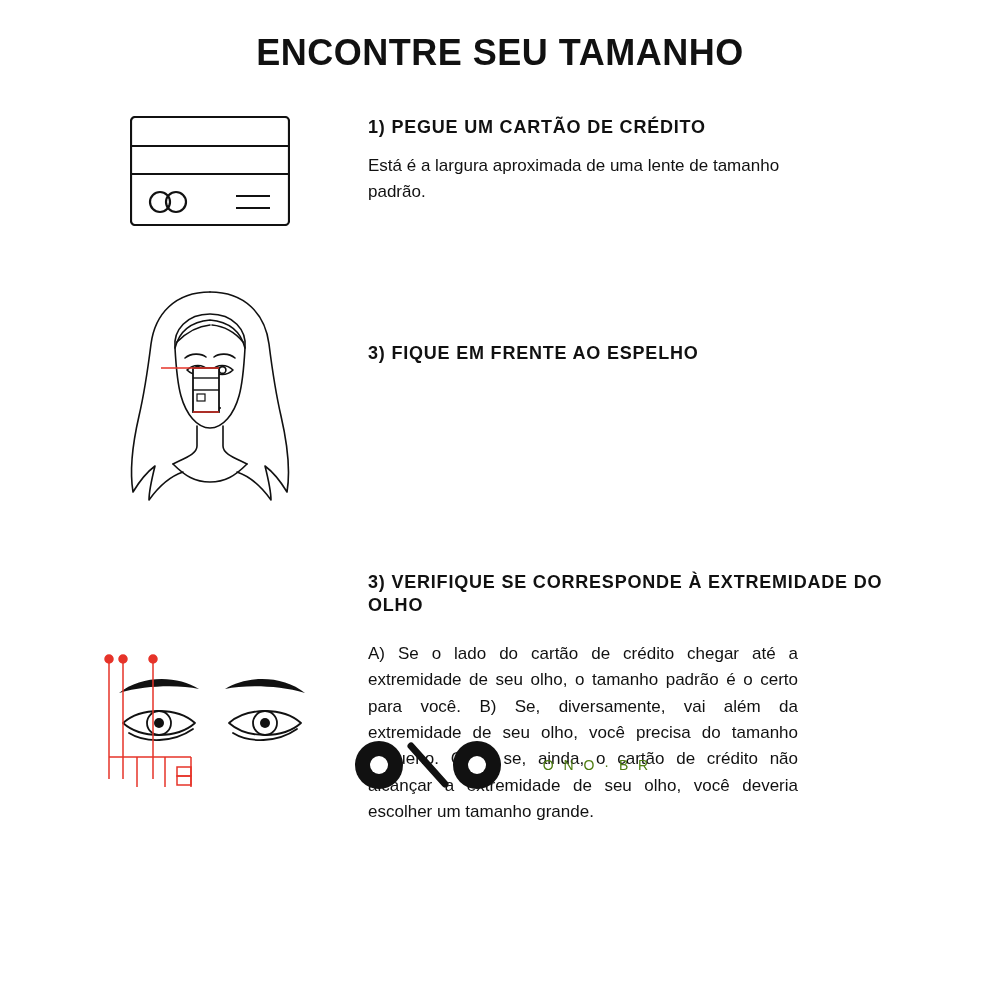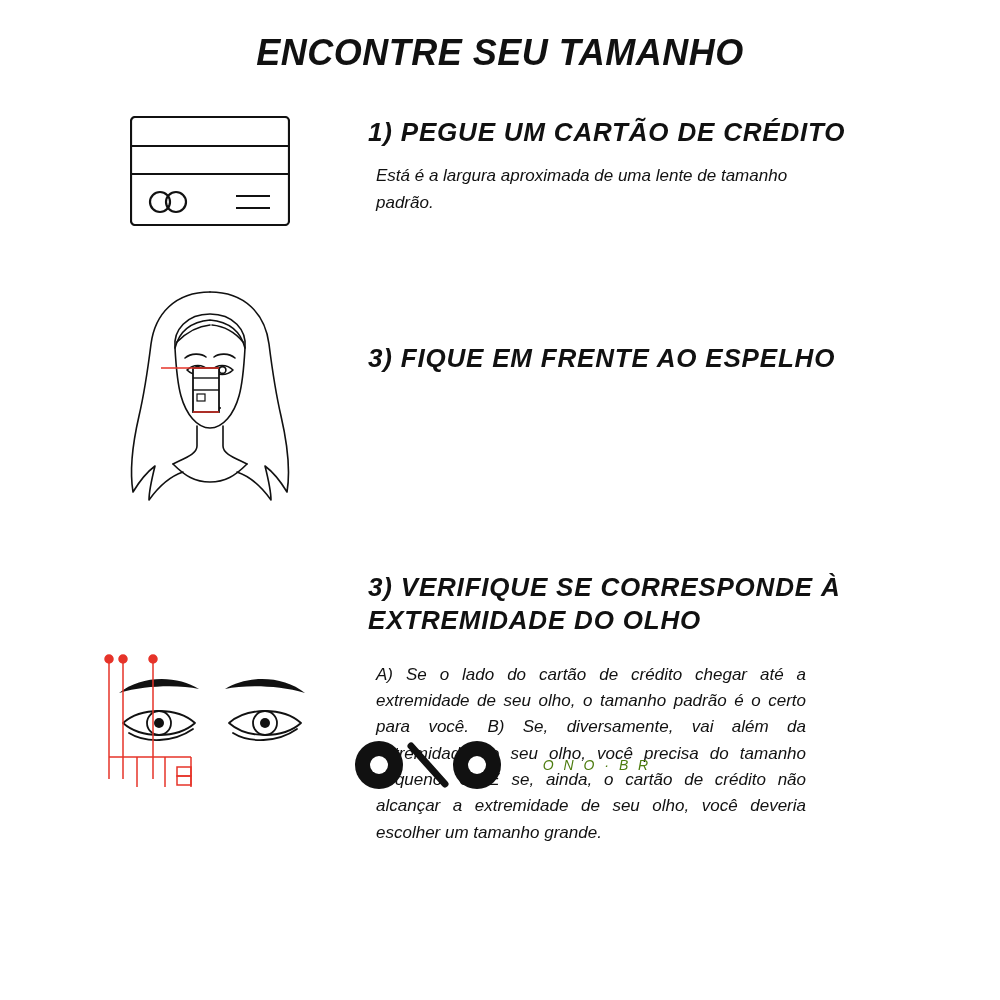--- a/index.html
+++ b/index.html
@@ -15,21 +15,20 @@
     color: #111111;
     position: relative;
     overflow: hidden;
   }
 
   .page {
     width: 1000px;
     height: 836px;
     position: relative;
     box-sizing: border-box;
-    font-style: italic;
   }
 
   .title {
     text-align: center;
     font-size: 36px;
     font-weight: bold;
     letter-spacing: 0.5px;
     color: #111111;
     padding-top: 32px;
     margin: 0;
@@ -53,33 +52,33 @@
     align-items: flex-start;
     padding-top: 4px;
   }
 
   .step-text {
     flex: 1;
     padding-left: 8px;
   }
 
   .step-heading {
-    font-size: 26px;
+    font-size: 18px;
     font-weight: bold;
     letter-spacing: 0.8px;
     color: #111111;
     margin: 0 0 14px 0;
     line-height: 1.28;
   }
 
   .step-body {
     font-size: 17px;
     line-height: 1.55;
     color: #111111;
-    margin: 8px;
+    margin: 0;
     text-align: justify;
     max-width: 430px;
   }
 
   .step-body.nojust {
     text-align: left;
   }
 
   
   #step-1 { margin-top: 4px; }

